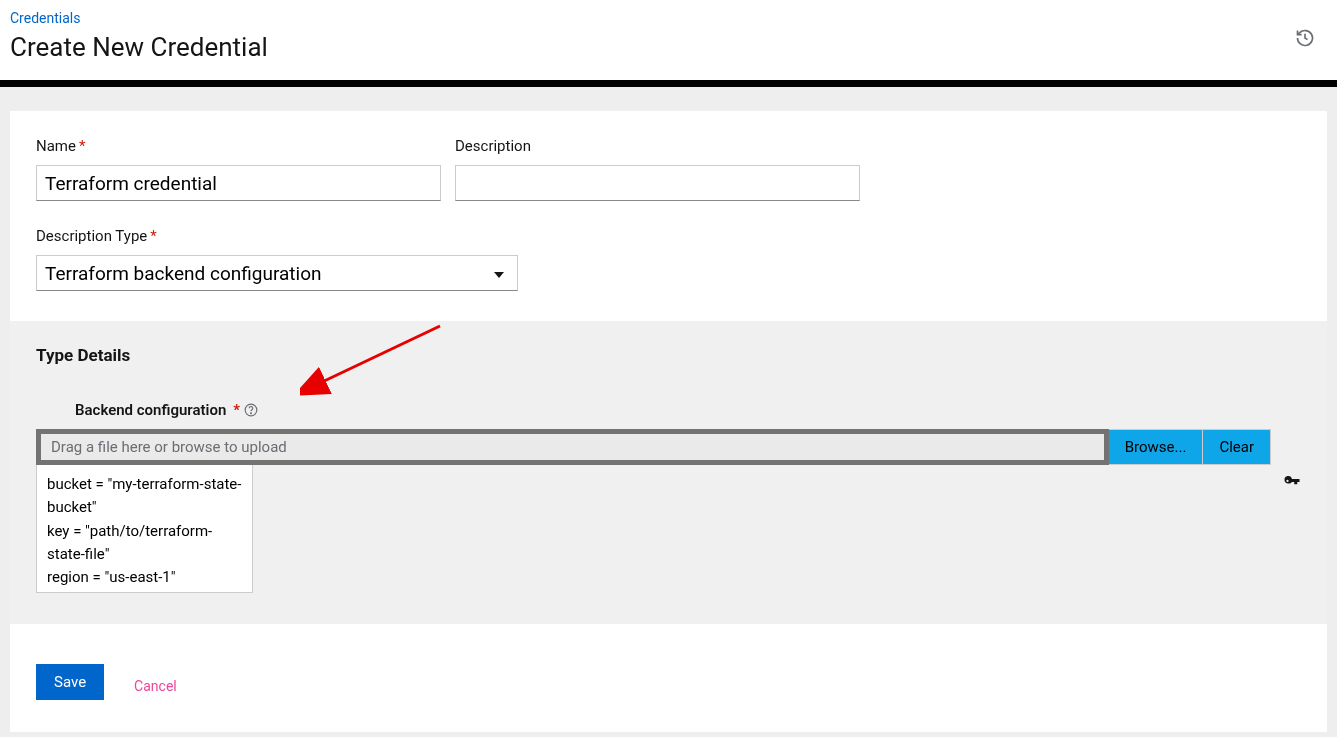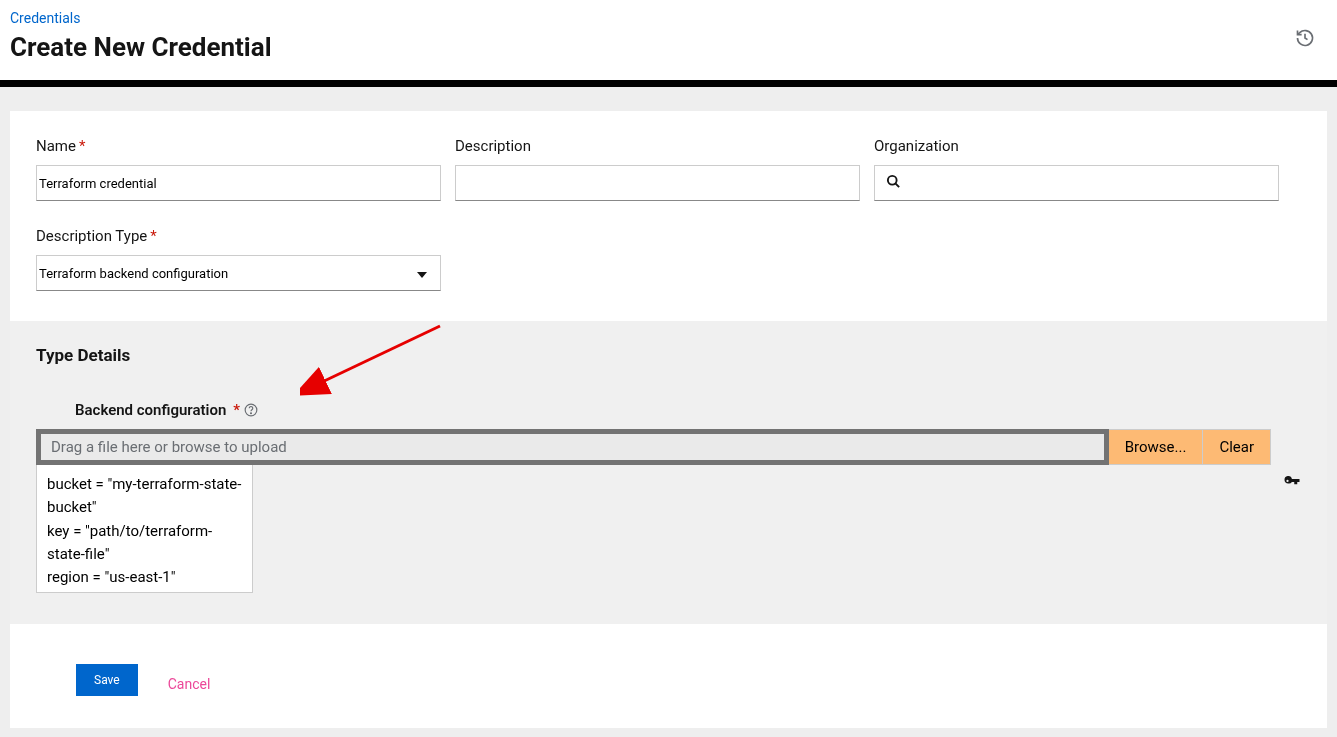--- a/index.html
+++ b/index.html
@@ -15,21 +15,21 @@
     position: relative;
   }
   .breadcrumb {
     color: #0066cc;
     font-size: 14px;
     margin-bottom: 6px;
     cursor: pointer;
   }
   .page-title {
     font-size: 26px;
-    font-weight: 700;
+    font-weight: 400;
   }
   .history-icon {
     position: absolute;
     right: 22px;
     top: 28px;
     color: #6a6e73;
     cursor: pointer;
   }
   .body-wrap {
     background: #eeeeee;
@@ -57,40 +57,40 @@
     font-weight: 400;
     margin-bottom: 10px;
     color: #151515;
   }
   .req-star { color: #c9190b; margin-left: 3px; }
   .text-input {
     width: 100%;
     height: 36px;
     border: 1px solid #ccc;
     border-bottom: 1px solid #888;
-    padding: 6px 2px;
-    font-size: 13px;
+    padding: 6px 8px;
+    font-size: 19px;
     font-family: inherit;
   }
   .input-with-icon {
     position: relative;
   }
   .input-with-icon .search-ic {
     position: absolute;
     left: 12px;
     top: 50%;
     transform: translateY(-50%);
     color: #151515;
   }
   .input-with-icon input {
     padding-left: 38px;
   }
   .select-wrap {
     position: relative;
-    width: 405px;
+    width: 482px;
   }
   .select-wrap .text-input { cursor: pointer; }
   .caret {
     position: absolute;
     right: 14px;
     top: 50%;
     transform: translateY(-50%);
     color: #151515;
     pointer-events: none;
   }
@@ -132,21 +132,21 @@
     flex: 1;
     background: #eaeaea;
     border: 5px solid #737373;
     display: flex;
     align-items: center;
     padding: 0 10px;
     color: #6a6e73;
     font-size: 15px;
   }
   .file-btn {
-    background: #fdba74;
+    background: #0ea5e9;
     border: 1px solid #ccc;
     border-left: none;
     padding: 0 16px;
     font-size: 15px;
     cursor: pointer;
     font-family: inherit;
   }
   .config-row {
     display: flex;
     gap: 12px;
@@ -174,25 +174,24 @@
     padding: 40px 26px 32px 26px;
     display: flex;
     gap: 30px;
     align-items: center;
   }
   .btn-primary {
     background: #0066cc;
     color: #fff;
     border: none;
     padding: 9px 18px;
-    font-size: 12px;
+    font-size: 15px;
     font-weight: 400;
     font-family: inherit;
     cursor: pointer;
-    margin-left: 40px;
   }
   .btn-link {
     background: none;
     border: none;
     color: #ec4899;
     font-size: 14px;
     font-family: inherit;
     cursor: pointer;
     margin-top: 8px;
   }
@@ -219,32 +218,20 @@
       <div class="form-row">
         <div class="form-group">
           <label class="form-label">
             <span>Name</span><span class="req-star">*</span>
           </label>
           <input class="text-input" type="text" value="Terraform credential" style="">
         </div>
         <div class="form-group">
           <label class="form-label">Description</label>
           <input class="text-input" type="text" value="" style="">
-        </div>
-        <div class="form-group">
-          <label class="form-label">Organization</label>
-          <div class="input-with-icon">
-            <span class="search-ic">
-              <svg width="15" height="15" viewBox="0 0 24 24" fill="none" stroke="currentColor" stroke-width="3">
-                <circle cx="10" cy="10" r="7"></circle>
-                  <line x1="21" y1="21" x2="15" y2="15"></line>
-              </svg>
-            </span>
-            <input class="text-input" type="text" value="" style="">
-          </div>
         </div>
       </div>
 
       <div class="second-row">
         <label class="form-label">
           <span>Description Type</span><span class="req-star">*</span>
         </label>
         <div class="select-wrap">
           <input class="text-input" type="text" readonly="" value="Terraform backend configuration" style="">
           <span class="caret">

